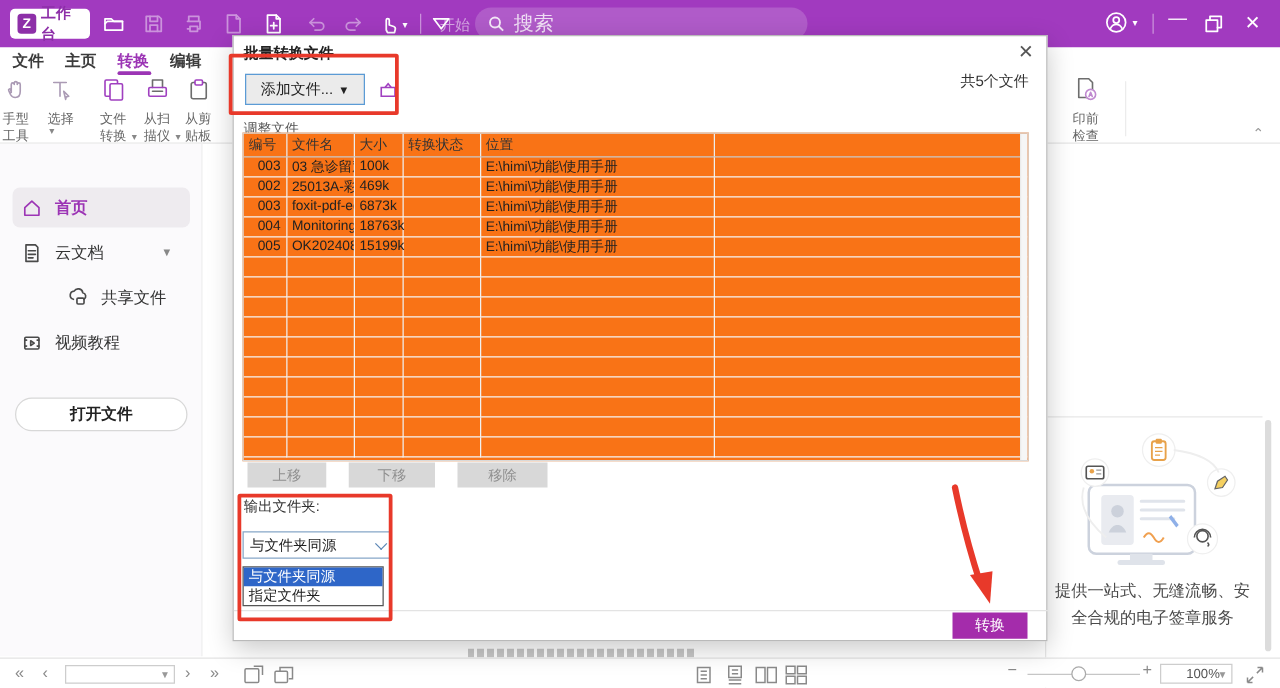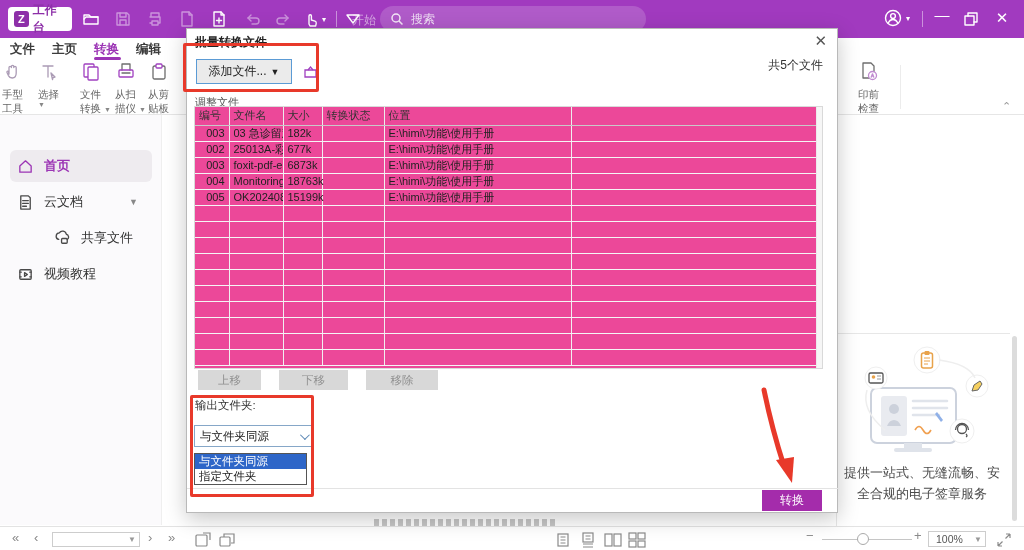--- a/index.html
+++ b/index.html
@@ -15,21 +15,21 @@
   #workspace-btn span.lbl { color:#8d2fa8; font-size:12px; font-weight:bold; }
   .tb-ic { position:absolute; top:10px; width:18px; height:18px; color:#fff; }
   .tb-ic.dim { opacity:.45; }
   .tb-ic svg { width:18px; height:18px; stroke:currentColor; fill:none; stroke-width:1.4; stroke-linecap:round; stroke-linejoin:round; }
   .tb-caret { position:absolute; top:15px; color:#fff; font-size:8px; }
   .tb-div { position:absolute; top:11px; width:1px; height:16px; background:rgba(255,255,255,.45); }
   #start-label { position:absolute; left:352px; top:12px; color:rgba(255,255,255,.55); font-size:12px; }
   #search-pill { position:absolute; left:380px; top:6px; width:266px; height:26px; border-radius:13px;
     background:rgba(255,255,255,.17); display:flex; align-items:center; padding:0 10px; gap:7px; }
   #search-pill svg { width:14px; height:14px; stroke:rgba(255,255,255,.85); fill:none; stroke-width:1.5; }
-  #search-pill .ph { color:rgba(255,255,255,.8); font-size:12px; }
+  #search-pill .ph { color:rgba(255,255,255,.8); font-size:16px; }
   .win-glyph { position:absolute; top:9px; color:#fff; font-size:15px; width:20px; text-align:center; }
 
   
   #menubar { position:absolute; left:0; top:38px; width:1024px; height:22px; background:#fff; }
   .menu-item { position:absolute; top:3px; font-size:12.5px; font-weight:600; color:#3c3c3c; cursor:pointer; }
   .menu-item.active { color:#9c35b5; }
   #menu-underline { position:absolute; top:19px; height:2.5px; background:#9c35b5; border-radius:2px; }
 
   
   #ribbon { position:absolute; left:0; top:60px; width:1024px; height:55px; background:#fff; border-bottom:1px solid #e6e6e6; }
@@ -67,37 +67,37 @@
   
   #statusbar { position:absolute; left:0; top:526px; width:1024px; height:24px; background:#fff; border-top:1px solid #e3e3e3; }
   .sb-glyph { position:absolute; top:3px; color:#8a8a8a; font-size:13px; cursor:pointer; }
   #page-box { position:absolute; left:52px; top:5px; width:88px; height:15px; border:1px solid #cdcdcd; background:#fff; }
   #page-box .cv { position:absolute; right:3px; top:2px; color:#999; font-size:8px; }
   .sb-svg { position:absolute; top:5px; width:18px; height:16px; cursor:pointer; }
   .sb-svg svg { width:100%; height:100%; fill:none; stroke:#8a8a8a; stroke-width:1.2; }
   #zoom-track { position:absolute; left:822px; top:12px; width:90px; height:1px; background:#c6c6c6; }
   #zoom-thumb { position:absolute; left:857px; top:6px; width:12px; height:12px; border-radius:50%; background:#fff; border:1px solid #aaa; cursor:pointer; }
   #zoom-box { position:absolute; left:928px; top:4px; width:58px; height:16px; border:1px solid #cdcdcd;
-    font-size:10.5px; color:#555; padding:1px 7px; cursor:pointer; }
+    font-size:10.5px; color:#555; padding:1px 20px; cursor:pointer; }
   #zoom-box .cv { position:absolute; right:3px; top:3px; color:#999; font-size:8px; }
 
   
   #dialog { position:absolute; left:186px; top:28px; width:652px; height:485px; background:#fff;
     border:1px solid #b9b9b9; box-shadow:0 6px 20px rgba(0,0,0,.22); }
   #dlg-title { position:absolute; left:8px; top:5px; font-size:12px; font-weight:600; color:#222; }
   #dlg-close { position:absolute; right:10px; top:3px; font-size:15px; color:#555; cursor:pointer; }
   #dlg-count { position:absolute; right:14px; top:28px; font-size:12px; color:#333; }
   #add-files-btn { position:absolute; left:9px; top:30px; width:96px; height:25px; background:#ebebeb;
     border:1px solid #5b9bd5; font-size:12px; color:#222; display:flex; align-items:center; justify-content:center; gap:4px; cursor:pointer; }
   #add-files-btn .caret { font-size:9px; }
   #dlg-tool-icon { position:absolute; left:116px; top:35px; width:15px; height:15px; cursor:pointer; }
   #dlg-tool-icon svg { width:15px; height:15px; fill:none; stroke:#a040c0; stroke-width:1.3; }
   #adjust-label { position:absolute; left:8px; top:66px; font-size:11px; color:#555; }
 
-  #file-table { position:absolute; left:7px; top:77px; width:629px; height:263px; border:1px solid #d9d9d9; overflow:hidden; background:#ec4899; }
+  #file-table { position:absolute; left:7px; top:77px; width:629px; height:263px; border:1px solid #d9d9d9; overflow:hidden; background:#f97316; }
   #file-table table { border-collapse:collapse; table-layout:fixed; width:100%; }
   #file-table th { height:18px; font-size:11px; font-weight:normal; color:#333; text-align:left;
     border-bottom:1px solid #c9c9c9; border-right:1px solid #ececec; padding:0 4px; white-space:nowrap; }
   #file-table td { height:16px; font-size:11px; color:#222; border-right:1px solid #f0f0f0;
     border-bottom:1px solid #f5f5f5; padding:0 4px; white-space:nowrap; overflow:visible; }
   #file-table .c0 { text-align:right; }
   #file-table td.c1, #file-table td.c2 { overflow:hidden; }
   #file-table td.c2 { overflow:visible; }
   #table-scroll { position:absolute; right:0; top:0; width:6px; height:100%; background:#f6f6f6; border-left:1px solid #ebebeb; }
 
@@ -271,20 +271,21 @@
       </svg>
     <span>共享文件</span>
   </div>
   <div class="side-item" style="top:143px">
     <svg viewBox="0 0 18 18">
         <rect x="3" y="4" width="12" height="10" rx="1"></rect>
         <path d="M8 7l3 2-3 2zM3 6.5h1.5M3 11.5h1.5M13.5 6.5H15M13.5 11.5H15"></path>
       </svg>
     <span>视频教程</span>
   </div>
+  <div id="open-file-btn">打开文件</div>
 </div>
 
 <div id="promo-panel">
   <svg width="150" height="115" style="position:absolute;left:12px;top:12px" viewBox="0 0 150 115">
     <rect x="22" y="42" width="85" height="55" rx="6" fill="#fff" stroke="#ccd2dd" stroke-width="2"></rect>
     <rect x="55" y="97" width="18" height="5" fill="#dfe3ea"></rect>
     <rect x="45" y="102" width="38" height="4" rx="2" fill="#dfe3ea"></rect>
     <rect x="32" y="50" width="26" height="40" rx="3" fill="#e9ebf0"></rect>
     <circle cx="45" cy="63" r="5" fill="#ccd1db"></circle>
     <path d="M38 80c1.5-4 4-6 7-6s5.5 2 7 6z" fill="#ccd1db"></path>
@@ -394,29 +395,29 @@
           <th>大小</th>
           <th>转换状态</th>
           <th>位置</th>
           <th></th>
         </tr>
       </thead>
       <tbody>
           <tr>
             <td class="c0">003</td>
             <td class="c1">03 急诊留观</td>
-            <td class="c2">182k</td>
+            <td class="c2">100k</td>
             <td class="c3"></td>
             <td class="c4">E:\himi\功能\使用手册</td>
             <td class="c5"></td>
           </tr>
           <tr>
             <td class="c0">002</td>
             <td class="c1">25013A-彩</td>
-            <td class="c2">677k</td>
+            <td class="c2">469k</td>
             <td class="c3"></td>
             <td class="c4">E:\himi\功能\使用手册</td>
             <td class="c5"></td>
           </tr>
           <tr>
             <td class="c0">003</td>
             <td class="c1">foxit-pdf-ed</td>
             <td class="c2">6873k</td>
             <td class="c3"></td>
             <td class="c4">E:\himi\功能\使用手册</td>

